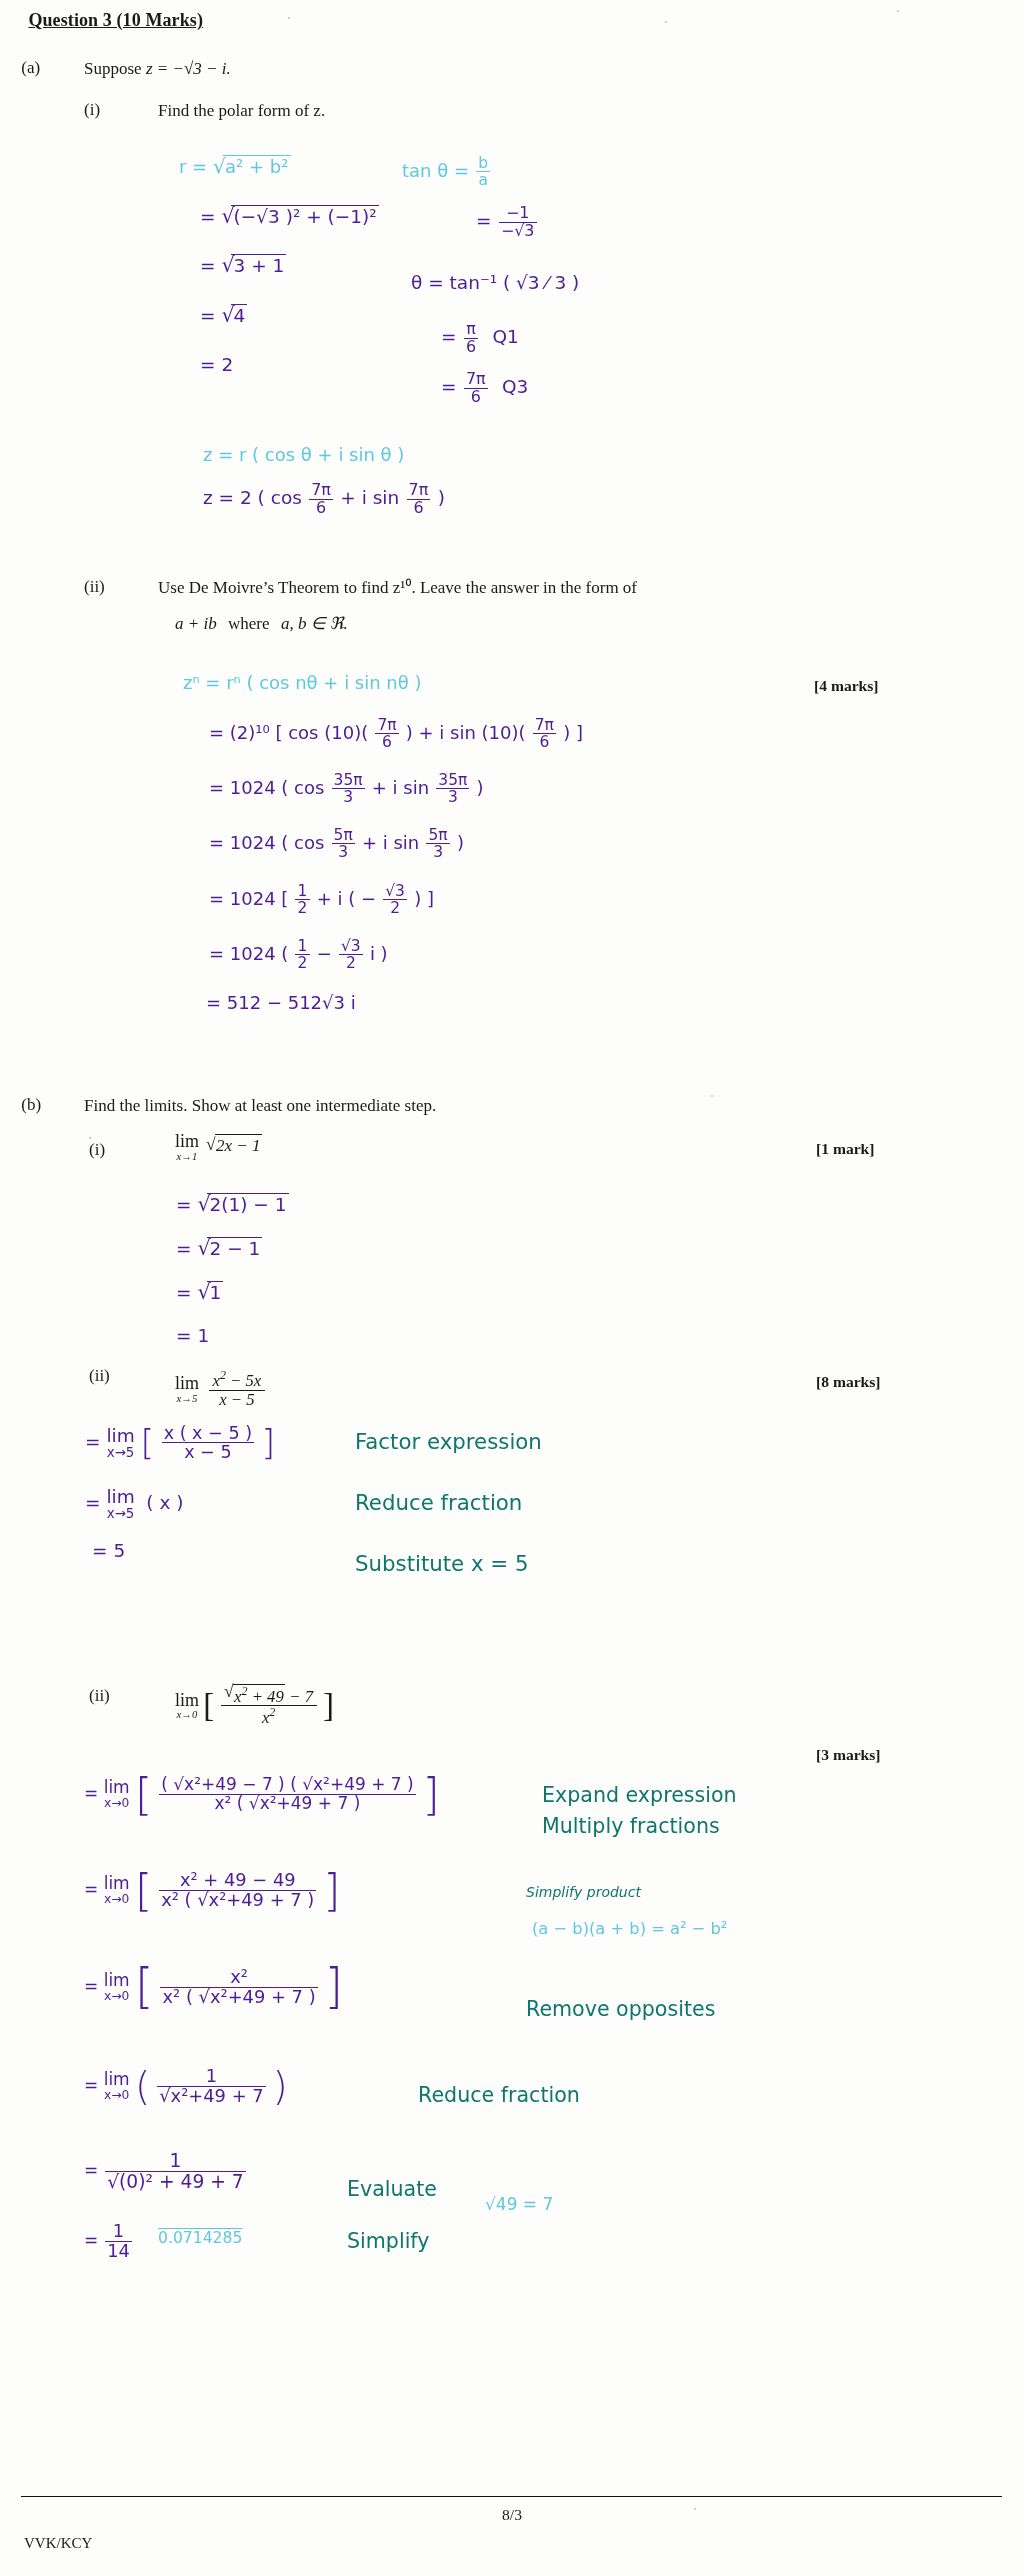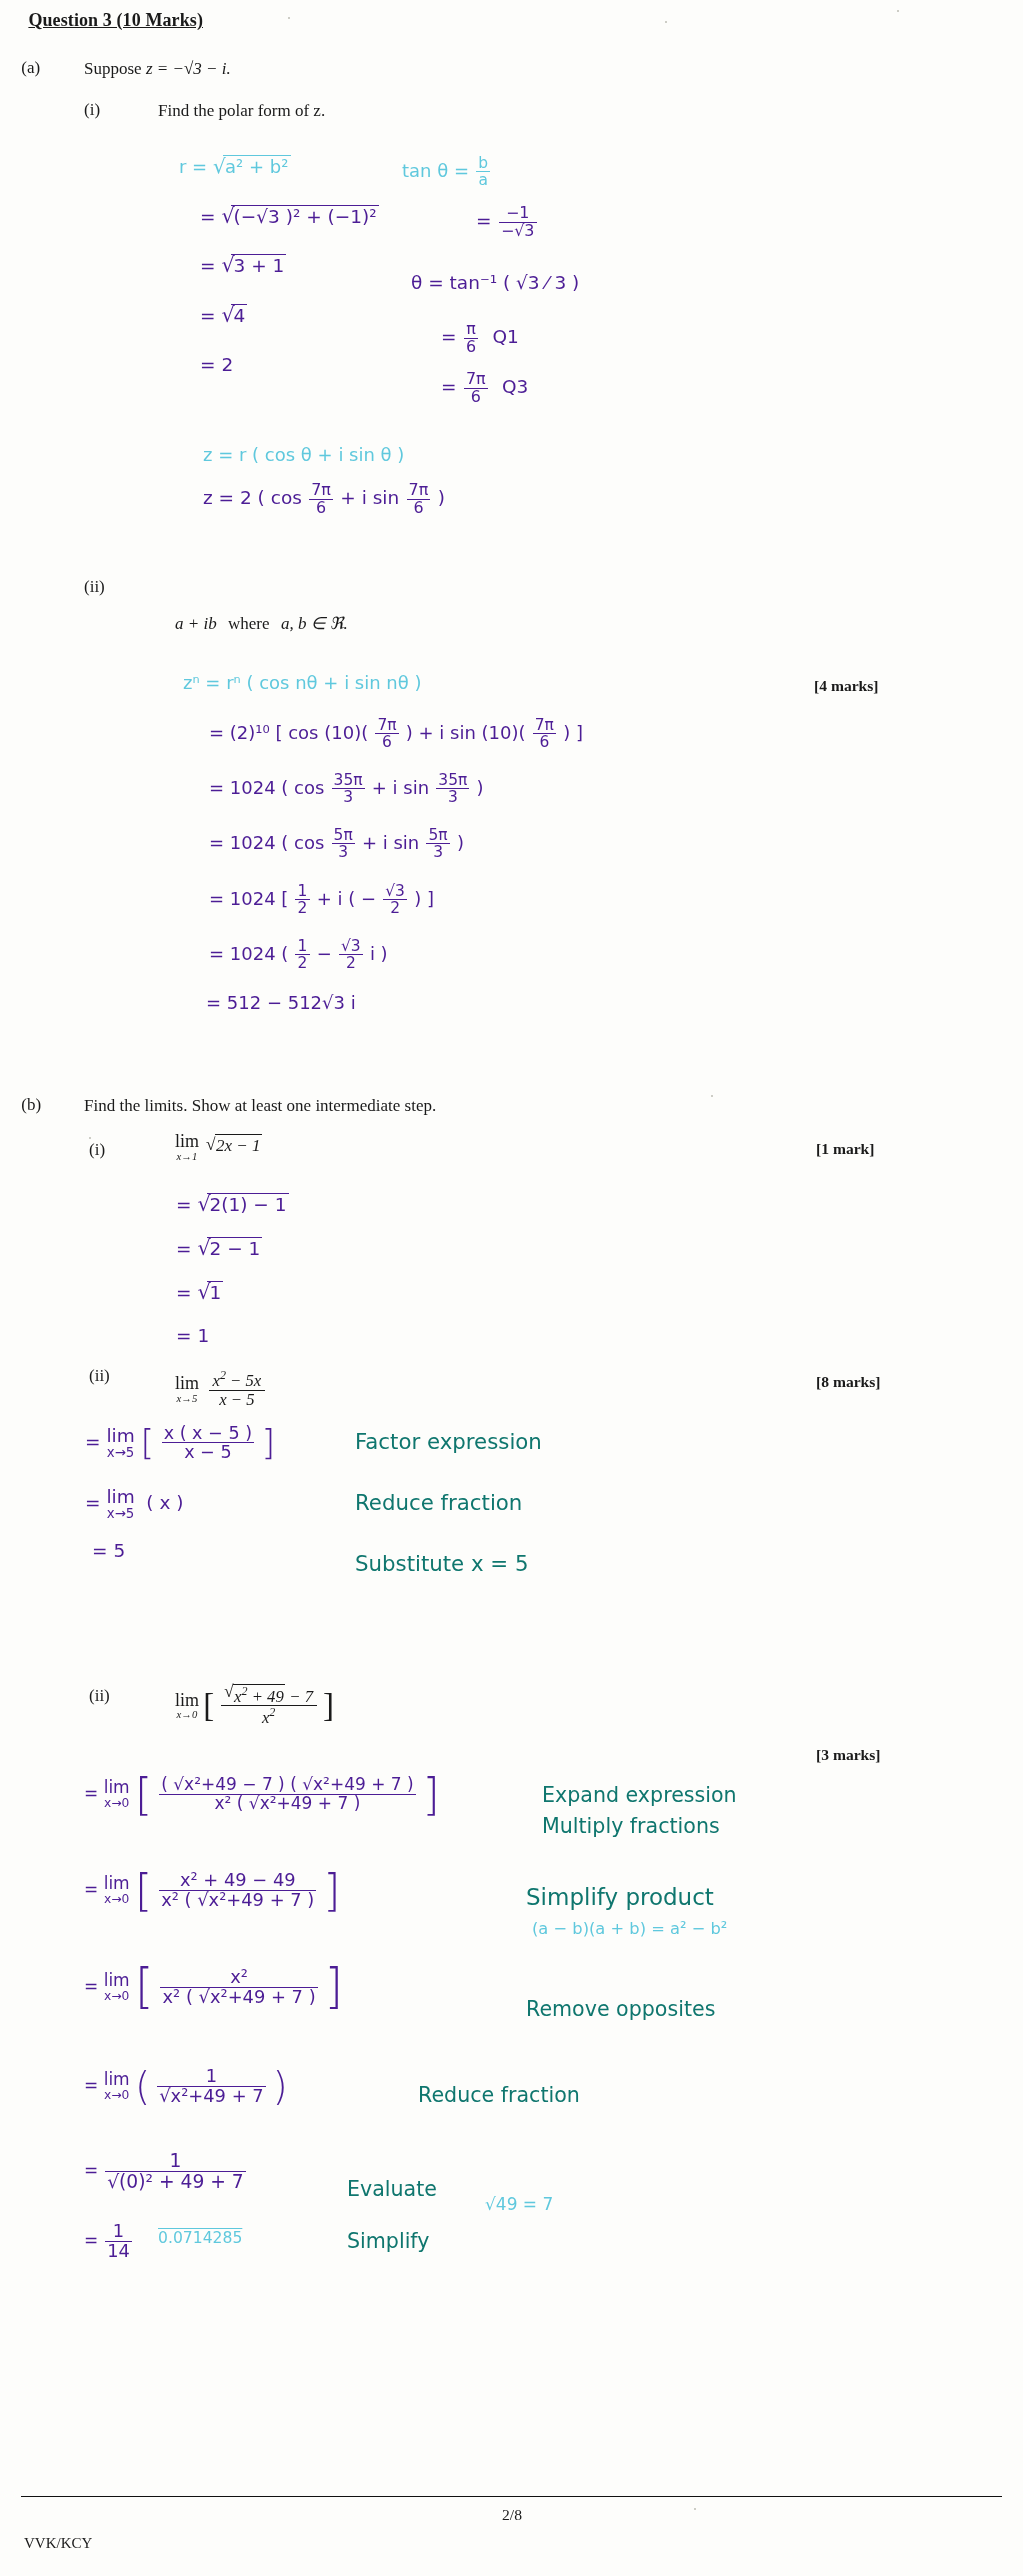--- a/index.html
+++ b/index.html
@@ -262,20 +262,21 @@
     </span>
     <span>+ i sin</span>
     <span class="hwfrac">
       <span class="n">7π</span>
       <span class="d">6</span>
     </span>
     <span>)</span>
   </div>
 
   <div class="lbl printed" style="left:84px; top:577px;">(ii)</div>
+  <div class="txt printed" style="left:158px; top:577px;">Use De Moivre’s Theorem to find z¹⁰. Leave the answer in the form of</div>
   <div class="txt printed" style="left:175px; top:613px;">
     <span class="it">a + ib</span>
     <span style="margin:0 7.1px;">where</span>
     <span class="it">a, b ∈ ℜ.</span>
   </div>
   <div class="marks printed" style="left:814px; top:677px;">[4 marks]</div>
 
   <div class="hw hw-cyan" style="left:183px; top:672px; font-size:18px;">zⁿ = rⁿ ( cos nθ + i sin nθ )</div>
 
   <div class="hw hw-blue" style="left:209px; top:717px; font-size:18px;">
@@ -453,21 +454,21 @@
       <span class="a">lim</span>
       <span class="b">x→0</span>
     </span>
     <span class="bigbr" style="font-size:2.6em;">[</span>
     <span class="hwfrac" style="font-size:1.05em;">
       <span class="n">x² + 49 − 49</span>
       <span class="d">x² ( √x²+49 + 7 )</span>
     </span>
     <span class="bigbr" style="font-size:2.6em;">]</span>
   </div>
-  <div class="hw hw-annot" style="left:526px; top:1884px; font-size:23px;">Simplify product</div>
+  <div class="hw hw-annot" style="left:526px; top:1884px; font-size:14px;font-style:italic;">Simplify product</div>
   <div class="hw hw-cyan" style="left:532px; top:1919px; font-size:16.3px;">(a − b)(a + b) = a² − b²</div>
 
   <div class="hw hw-blue" style="left:84px; top:1968px; font-size:17px;">
     <span>=</span>
     <span class="hwlim">
       <span class="a">lim</span>
       <span class="b">x→0</span>
     </span>
     <span class="bigbr" style="font-size:2.8em;">[</span>
     <span class="hwfrac" style="font-size:1.05em;">
@@ -508,21 +509,21 @@
       <span class="n">1</span>
       <span class="d">14</span>
     </span>
   </div>
   <div class="hw hw-cyan" style="left:158px; top:2229px; font-size:15.6px; text-decoration:overline;">0.0714285</div>
   <div class="hw hw-annot" style="left:347px; top:2229px; font-size:20.6px;">Simplify</div>
   <div class="hw hw-cyan" style="left:485px; top:2194px; font-size:17px;">√49 = 7</div>
 
   <div class="footrule"></div>
   <div class="foot-left printed">VVK/KCY</div>
-  <div class="foot-mid printed">2/8</div>
+  <div class="foot-mid printed">8/3</div>
 
   <div class="speck" style="left:288px; top:17px;"></div>
   <div class="speck" style="left:665px; top:21.3px;"></div>
   <div class="speck" style="left:897px; top:10px;"></div>
   <div class="speck" style="left:89px; top:1137px;"></div>
   <div class="speck" style="left:694px; top:2508px;"></div>
   <div class="speck" style="left:711px; top:1095px;"></div>
 
 </div>
 

